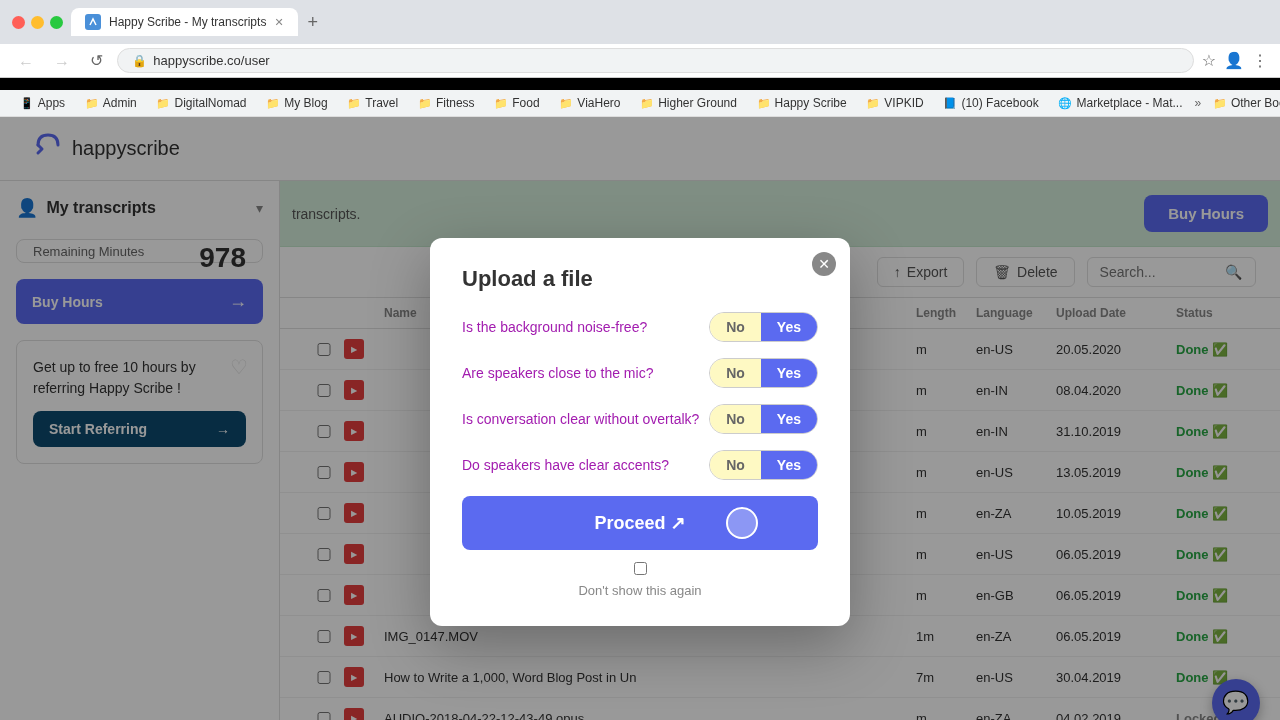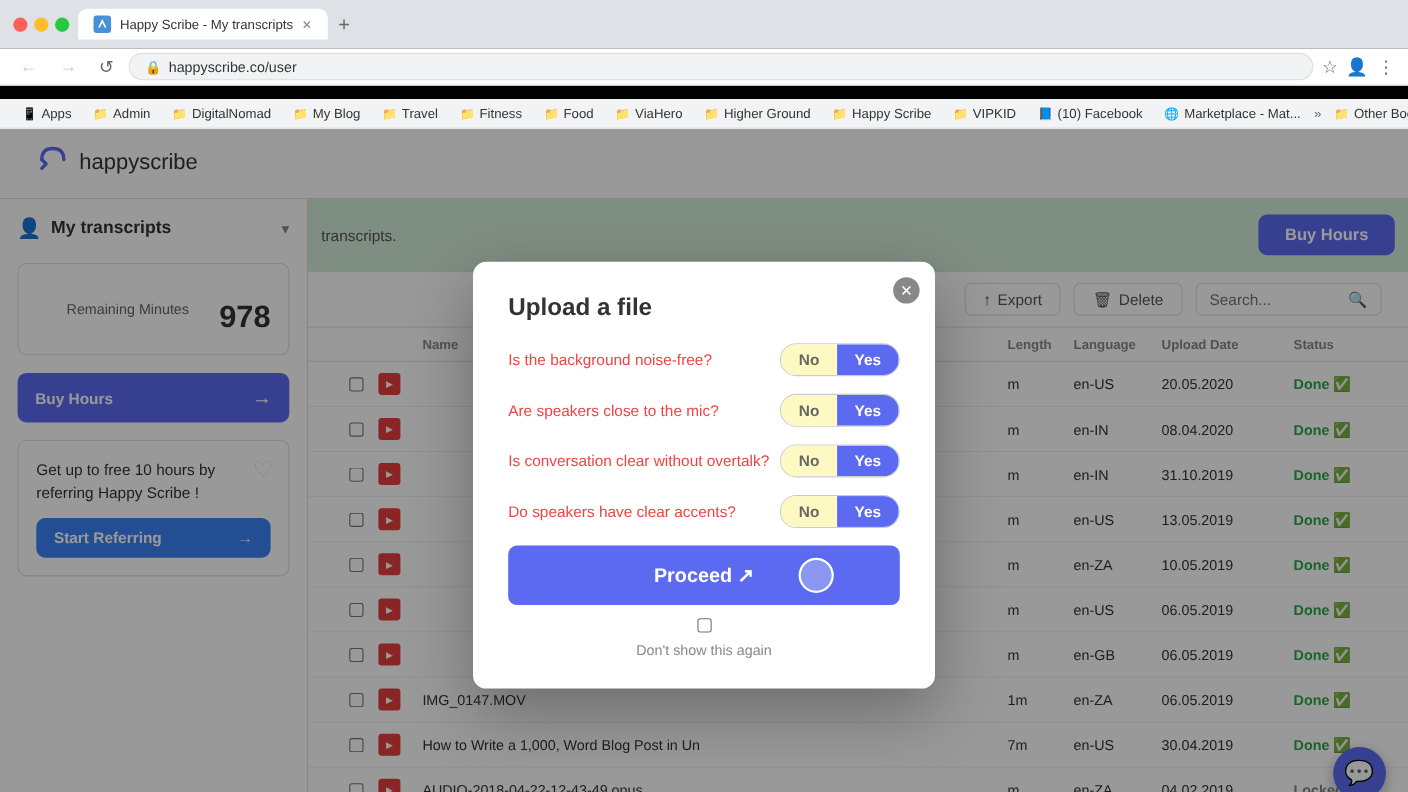--- a/index.html
+++ b/index.html
@@ -86,21 +86,21 @@
     .sidebar-header {
       display: flex; align-items: center; justify-content: space-between;
       margin-bottom: 20px;
     }
     .sidebar-title { display: flex; align-items: center; gap: 8px; font-size: 16px; font-weight: 600; color: #333; }
     .sidebar-icon { color: #5b6af0; font-size: 18px; }
     .sidebar-chevron { color: #888; font-size: 14px; }
 
     .remaining-minutes {
       background: #fff; border: 1px solid #e0e0e0; border-radius: 8px;
-      padding: 32px 16px; margin-bottom: 16px; text-align: center;
+      padding: 2px 16px; margin-bottom: 16px;
     }
     .rm-label { font-size: 13px; color: #666; }
     .rm-value { font-size: 28px; font-weight: 700; color: #333; float: right; }
 
     .sidebar-btn {
       width: 100%; background: #5b6af0; color: #fff; border: none; border-radius: 8px;
       padding: 12px 16px; font-size: 14px; font-weight: 600; cursor: pointer;
       display: flex; align-items: center; justify-content: space-between;
       margin-bottom: 16px;
     }
@@ -108,21 +108,21 @@
 
     .referral-card {
       background: #fff; border: 1px solid #e0e0e0; border-radius: 8px;
       padding: 16px; position: relative;
     }
     .referral-text { font-size: 14px; color: #333; line-height: 1.5; margin-bottom: 12px; }
     .referral-heart {
       position: absolute; right: 14px; top: 14px; color: #e0e0e0; font-size: 20px;
     }
     .start-btn {
-      width: 100%; background: #3b82f6; color: #fff; border: none; border-radius: 8px;
+      width: 100%; background: #0c4a6e; color: #fff; border: none; border-radius: 8px;
       padding: 10px 16px; font-size: 14px; font-weight: 600; cursor: pointer;
       display: flex; align-items: center; justify-content: space-between;
     }
 
     
     .content-area { flex: 1; padding: 0; overflow-y: auto; background: #f9f9f9; }
 
     .content-banner {
       background: #d4edda; padding: 14px 12px;
       display: flex; align-items: center; justify-content: flex-end;
@@ -181,21 +181,21 @@
       width: 24px; height: 24px; cursor: pointer; font-size: 14px;
       display: flex; align-items: center; justify-content: center;
     }
     .modal-title { font-size: 22px; font-weight: 600; color: #333; margin-bottom: 20px; }
     .modal-question { font-size: 17px; font-weight: 700; color: #5b6af0; margin-bottom: 20px; }
 
     .question-row {
       display: flex; align-items: center; justify-content: space-between;
       margin-bottom: 16px;
     }
-    .question-text { font-size: 14px; color: #ef4444; flex: 1; }
+    .question-text { font-size: 14px; color: #a21caf; flex: 1; }
     .toggle-group { display: flex; border-radius: 20px; overflow: hidden; border: 1.5px solid #ccc; }
     .toggle-btn {
       padding: 6px 16px; font-size: 14px; font-weight: 600; cursor: pointer;
       border: none; background: #f5f5f5; color: #666;
     }
     .toggle-btn.active-yes { background: #5b6af0; color: #fff; }
     .toggle-btn.active-no { background: #fef9c3; color: #666; }
 
     .proceed-btn {
       width: 100%; background: #5b6af0; color: #fff; border: none; border-radius: 8px;

